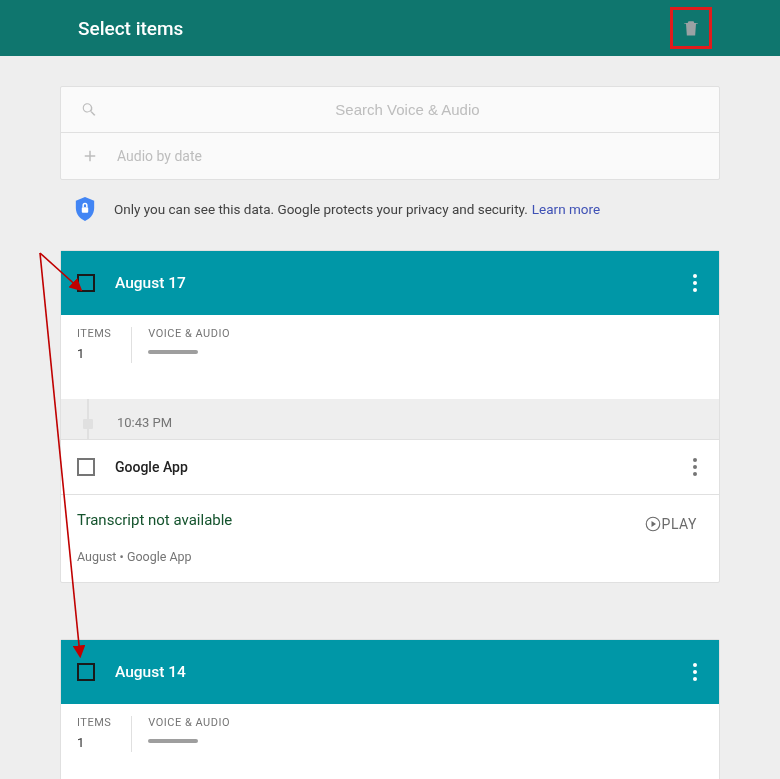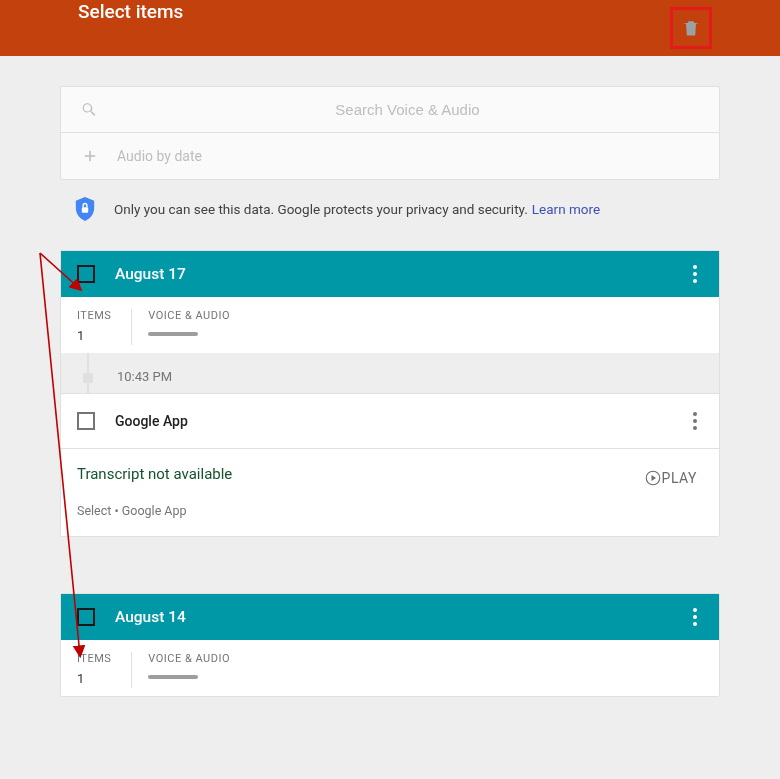--- a/index.html
+++ b/index.html
@@ -5,24 +5,24 @@
   * { box-sizing: border-box; margin: 0; padding: 0; }
   body {
     font-family: Roboto, Arial, sans-serif;
     background: #eeeeee;
     width: 780px;
     height: 779px;
     overflow: hidden;
     position: relative;
   }
   .topbar {
-    background: #c2410c;
+    background: #0f766e;
     height: 56px;
     display: flex;
-    align-items: flex-start;
+    align-items: center;
     padding: 0 78px;
     position: relative;
   }
   .topbar-title {
     color: #ffffff;
     font-size: 19px;
     font-weight: 500;
   }
   .trash-wrapper {
     position: absolute;
@@ -72,21 +72,21 @@
   .privacy-row a { color: #3f51b5; text-decoration: none; margin-left: 4px; }
   .day-card {
     background: #fff;
     border: 1px solid #e0e0e0;
     border-radius: 2px;
     margin-bottom: 56px;
   }
   .day-header {
     background: #0097a7;
     color: #fff;
-    height: 46px;
+    height: 64px;
     display: flex;
     align-items: center;
     padding: 0 16px;
     position: relative;
   }
   .day-checkbox, .item-checkbox {
     width: 18px; height: 18px;
     border: 2px solid #333;
     margin-right: 20px;
     cursor: pointer;
@@ -98,21 +98,21 @@
     position: absolute;
     right: 14px;
     cursor: pointer;
     padding: 8px;
   }
   .dots { display:flex; flex-direction:column; gap:3px; }
   .dots span { width:4px; height:4px; border-radius:50%; background:#fff; display:block; }
   .dots.gray span { background:#757575; }
   .stats-row {
     display: flex;
-    padding: 12px 16px 8px 16px;
+    padding: 12px 16px 36px 16px;
     align-items: flex-start;
   }
   .stat-block { margin-right: 20px; }
   .stat-label { font-size: 11px; color: #757575; letter-spacing: 0.5px; }
   .stat-value { font-size: 13px; color: #333; margin-top: 6px; }
   .stat-divider { width:1px; height:36px; background:#e0e0e0; margin-right:16px; }
   .audio-bar { width:50px; height:4px; background:#9e9e9e; border-radius:2px; margin-top:10px; }
   .timeline-gap {
     position: relative;
     height: 40px;
@@ -257,21 +257,21 @@
     <div class="item-body">
       <div class="transcript">Transcript not available</div>
       <div class="play-btn">
         <svg viewBox="0 0 24 24">
             <circle cx="12" cy="12" r="9"></circle>
             <path d="M10 8l6 4-6 4z" fill="#6b6b6b" stroke="none"></path>
           </svg>
         <span>PLAY</span>
       </div>
       <div class="details-row">
-        <span>Select</span>
+        <span>August</span>
         <span> • </span>
         <span>Google App</span>
       </div>
     </div>
   </div>
 
   <div class="day-card">
     <div class="day-header">
       <div class="day-checkbox"></div>
       <div class="day-title">August 14</div>

